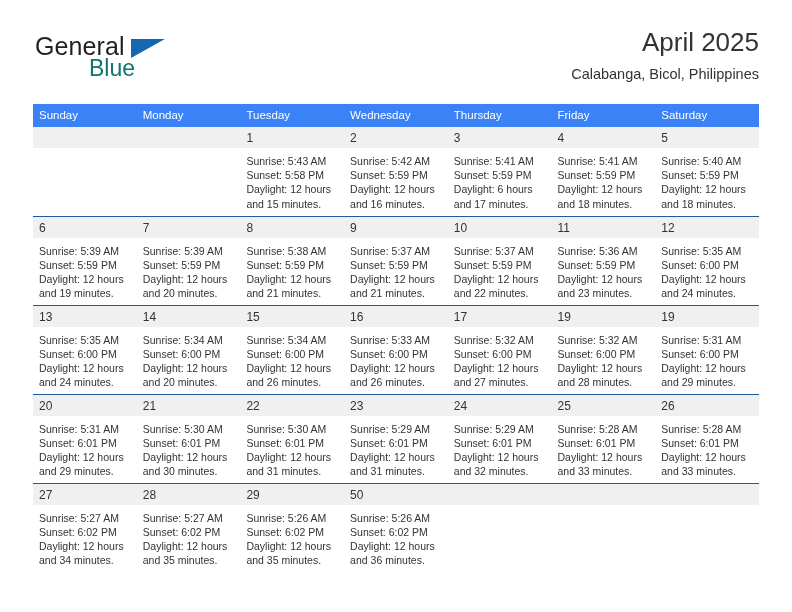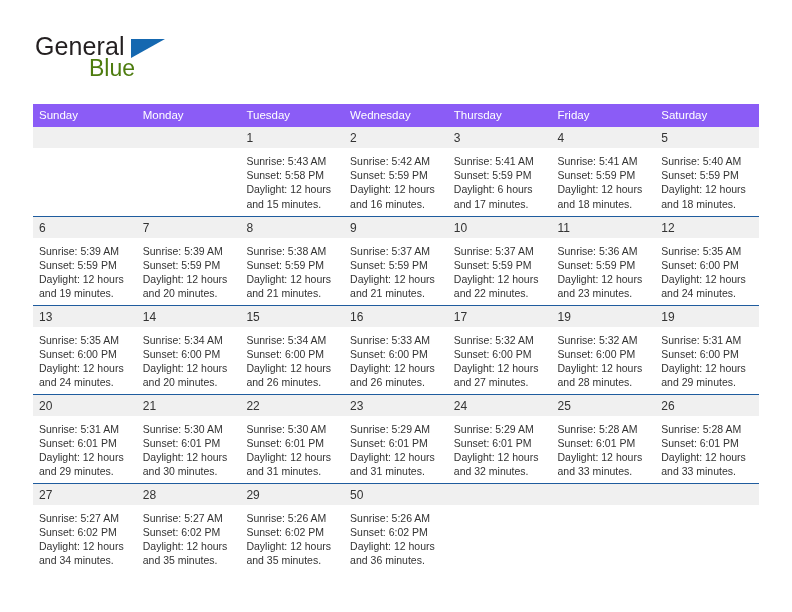--- a/index.html
+++ b/index.html
@@ -45,21 +45,21 @@
     font-size: 25px;
     letter-spacing: 0.1px;
     color: #231f20;
     font-family: "Liberation Sans", sans-serif;
   }
   .brand-blue {
     position: absolute;
     left: 56px;
     top: 29px;
     font-size: 23px;
-    color: #4d7c0f;
+    color: #0f766e;
     font-family: "Liberation Sans", sans-serif;
   }
   .brand-tri {
     position: absolute;
     left: 98px;
     top: 13px;
     width: 0;
     height: 0;
     border-left: 34px solid #1568b0;
     border-bottom: 19px solid transparent;
@@ -88,21 +88,21 @@
   
   .calendar {
     position: absolute;
     left: 33px;
     top: 104px;
     width: 726px;
     border-collapse: collapse;
     table-layout: fixed;
   }
   .calendar th {
-    background: #8b5cf6;
+    background: #3b82f6;
     color: #ffffff;
     font-size: 11.5px;
     font-weight: normal;
     text-align: left;
     padding: 5px 0 5px 6px;
     height: 11px;
     line-height: 13px;
     border: none;
   }
   .calendar td {
@@ -150,20 +150,24 @@
 <div class="page">
 
   <div class="header">
 
     <div class="brand">
       <span class="brand-general">General</span>
       <span class="brand-tri"></span>
       <span class="brand-blue">Blue</span>
     </div>
 
+    <div class="title-block">
+      <div class="month-title">April 2025</div>
+      <div class="location">Calabanga, Bicol, Philippines</div>
+    </div>
 
   </div>
 
   <table class="calendar">
     <thead>
       <tr>
         <th>Sunday</th>
         <th>Monday</th>
         <th>Tuesday</th>
         <th>Wednesday</th>

